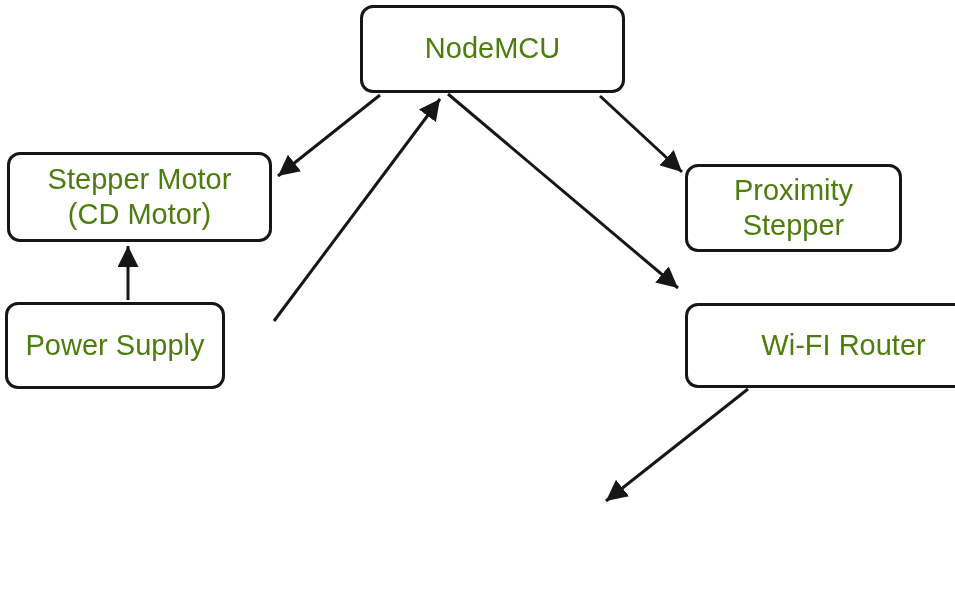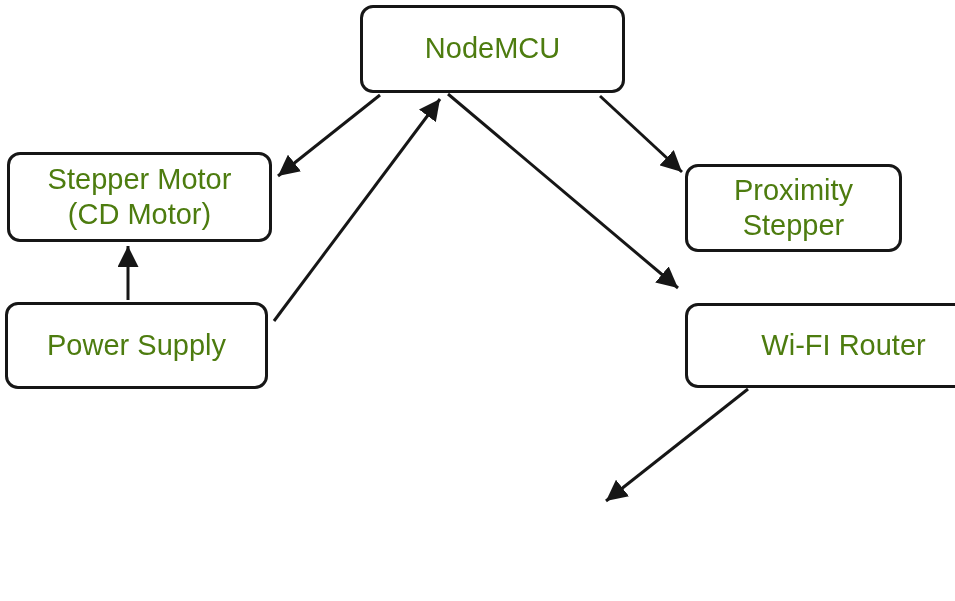--- a/index.html
+++ b/index.html
@@ -33,21 +33,21 @@
     text-align: left;
     font-size: 29px;
     line-height: 1.22;
     color: #4d7c0f;
     z-index: 2;
   }
 
   #node-nodemcu         { left: 360px; top: 5px;   width: 265px; height: 88px; }
   #node-stepper-motor   { left: 7px;   top: 152px; width: 265px; height: 90px; }
   #node-proximity-sensor{ left: 685px; top: 152px; width: 217px; height: 88px; margin-top: 12px; }
-  #node-power-supply    { left: 5px;   top: 302px; width: 263px; height: 87px; }
+  #node-power-supply    { left: 5px;   top: 302px; width: 220px; height: 87px; }
   #node-wifi-router     { left: 685px; top: 303px; width: 317px; height: 85px; }
   #node-mobile-app      { left: 358px; top: 506px; width: 265px; height: 89px; }
 
   .edge-line {
     stroke: #161616;
     stroke-width: 3;
     fill: none;
   }
 </style>
 </head>

